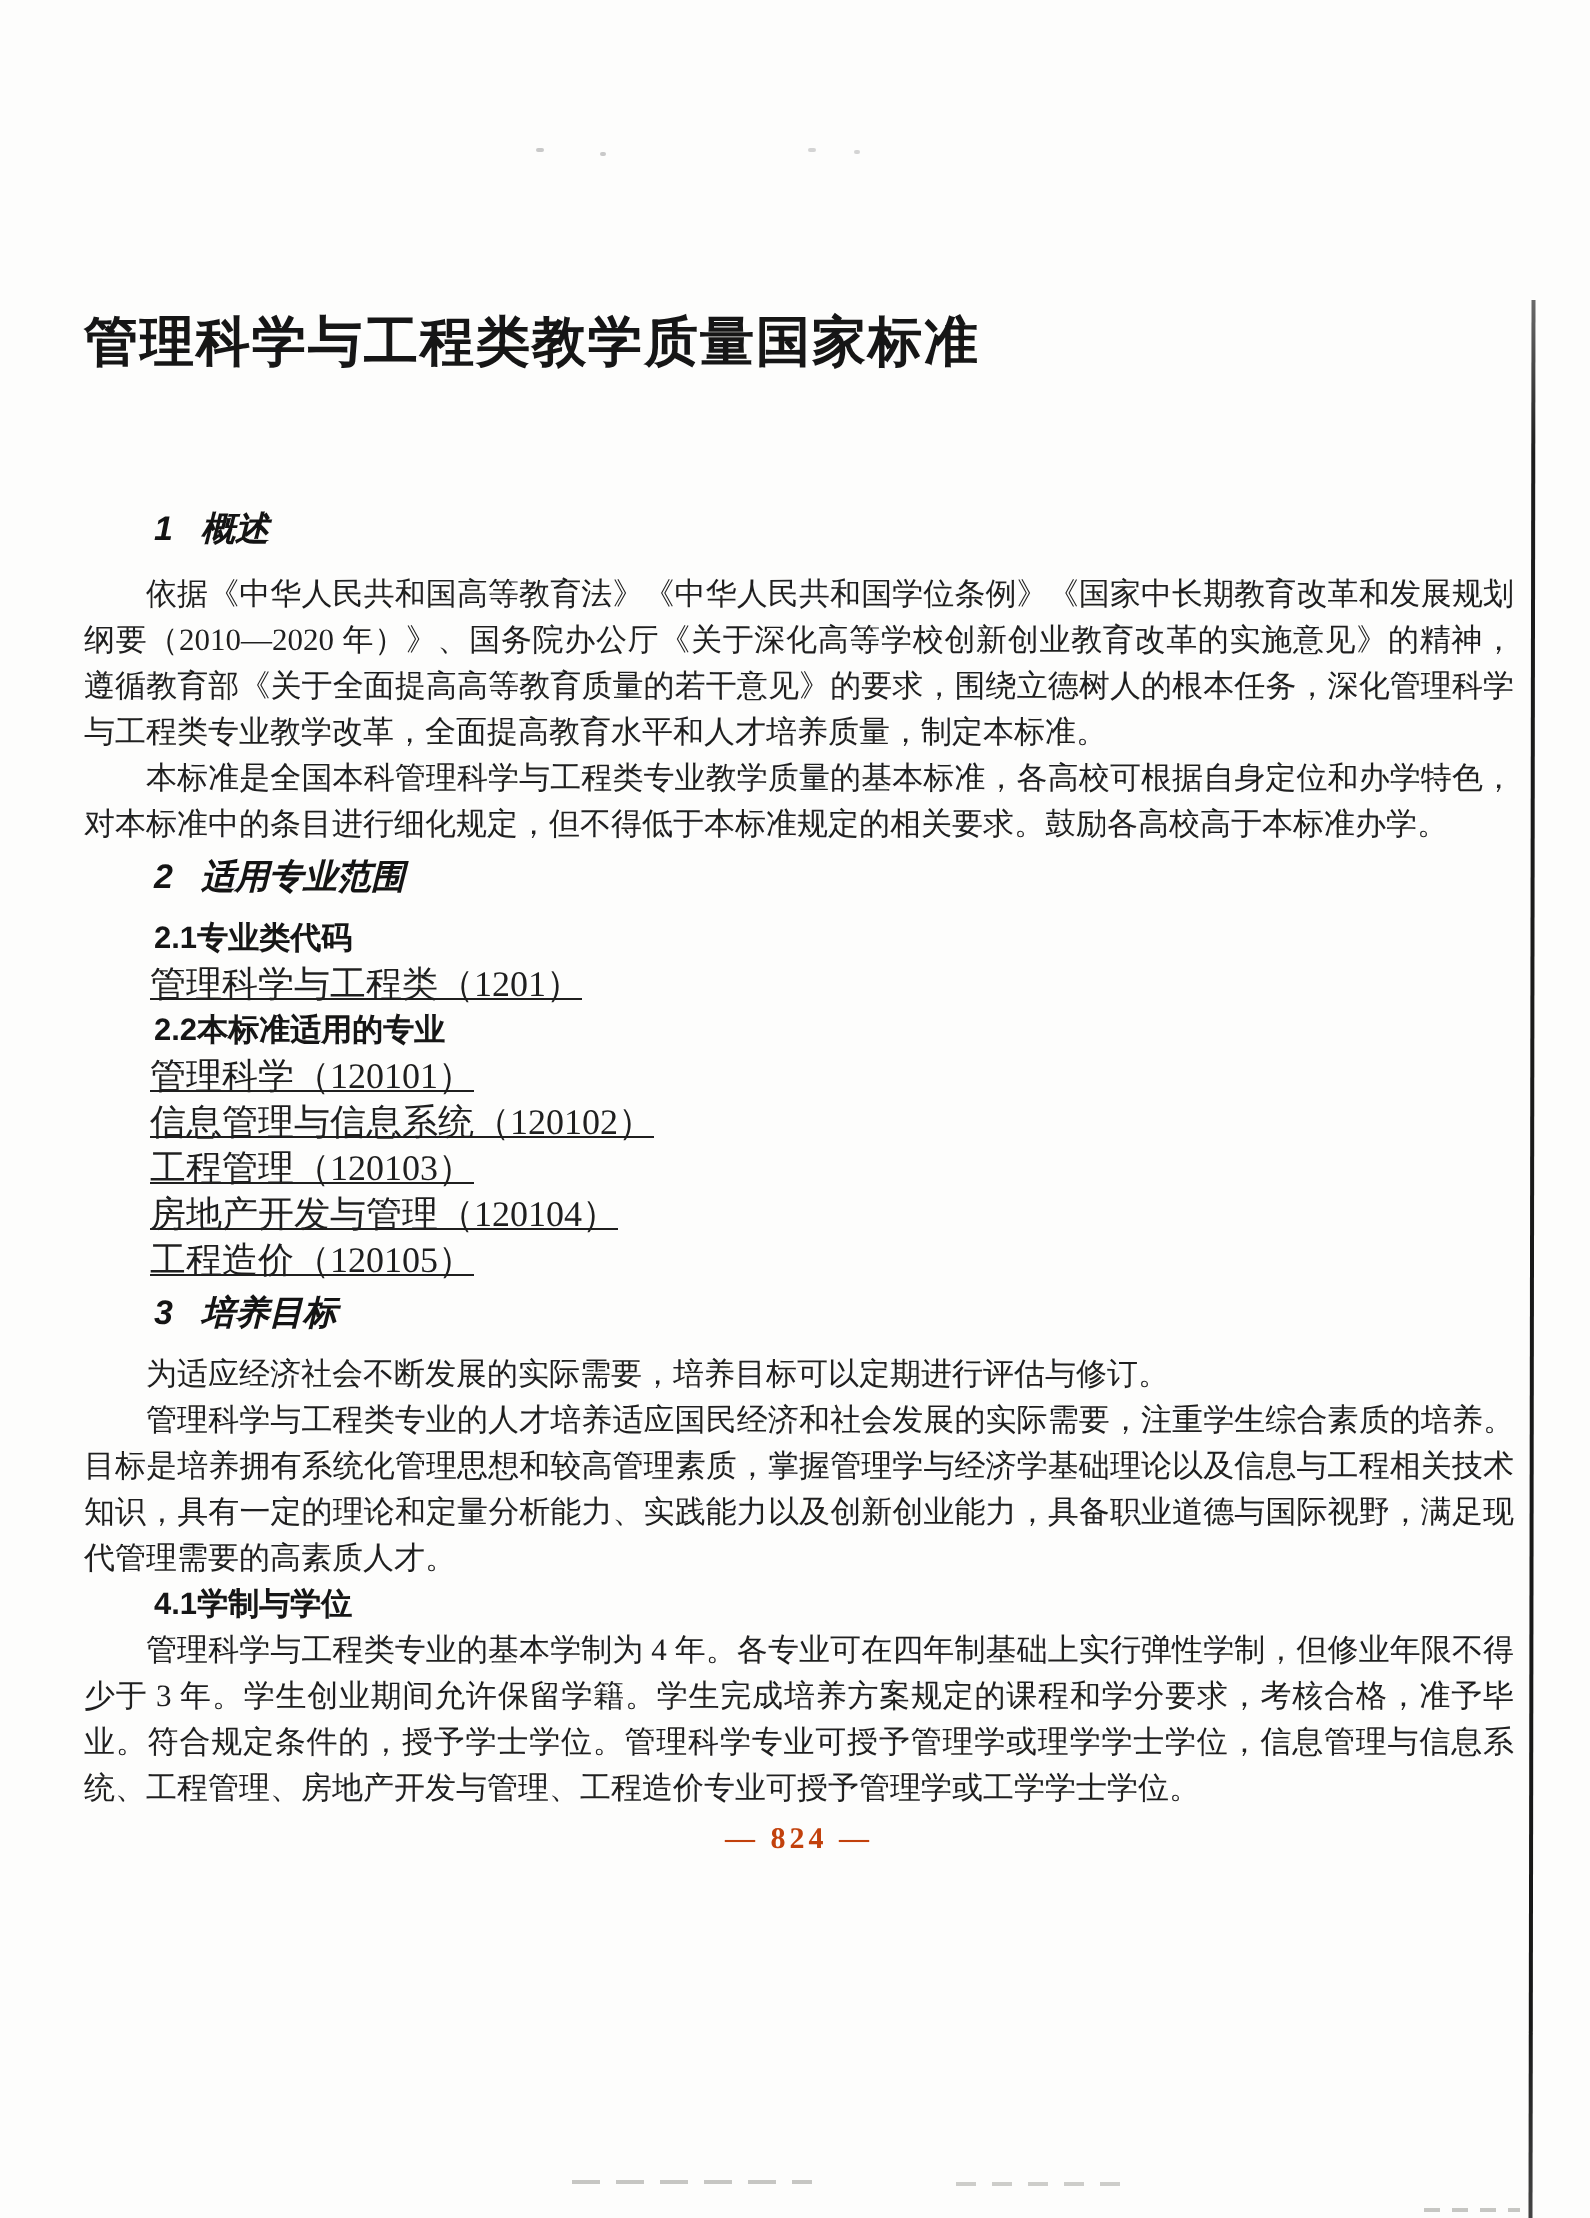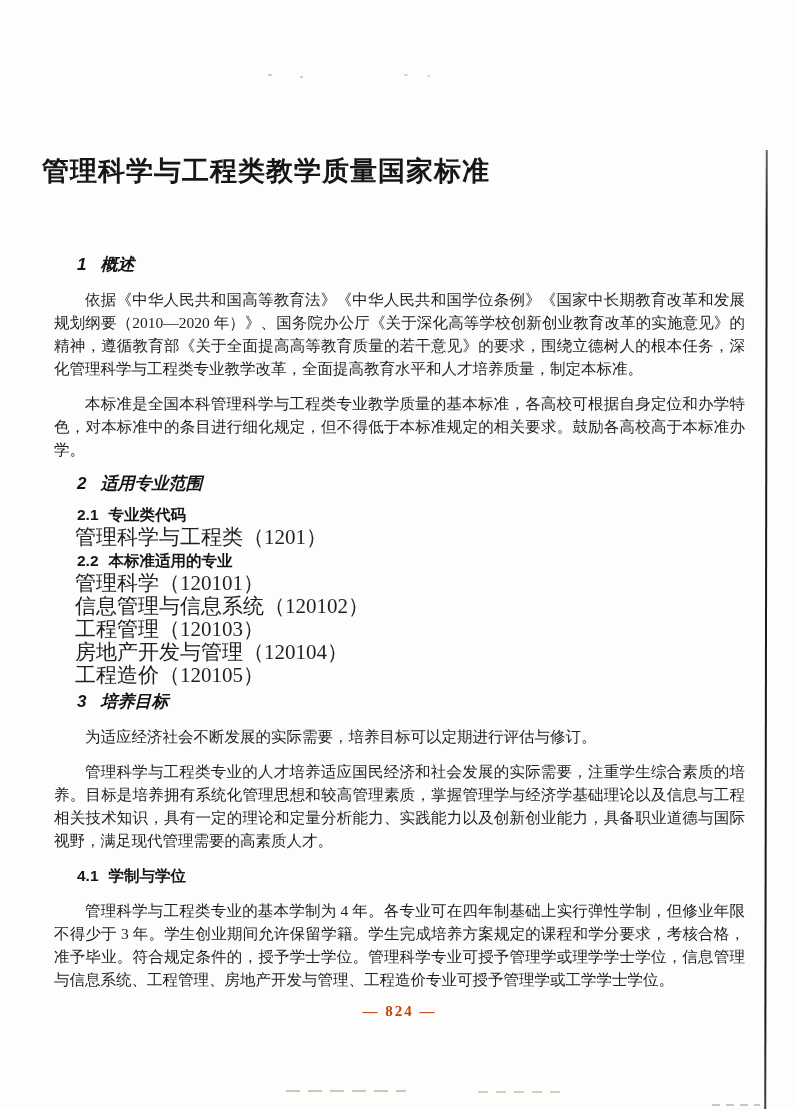--- a/index.html
+++ b/index.html
@@ -41,35 +41,36 @@
   .sec-heading.first { margin-top:65px; margin-bottom:10px; }
   .sec-no { display:inline-block; margin-right:14px; }
   .sub-heading {
     margin:0; padding-left:35px;
     font-family:"Liberation Sans","DejaVu Sans",sans-serif;
     font-weight:700;
     font-size:15.5px;
     line-height:23px;
     color:#161616;
   }
-  .sub-no { display:inline-block; margin-right:10px; }
+  .sub-no { display:inline-block; margin-right:0; }
   .body-p {
-    margin:12px;
+    margin:0;
     font-size:15.5px;
     line-height:23px;
     text-align:justify;
     text-indent:31px;
     color:#1f1f1f;
   }
   .code-line {
     margin:0;
     padding-left:33px;
-    font-size:21px;
+    font-size:18px;
     line-height:23px;
     color:#1f1f1f;
+    text-decoration:underline;
   }
   .page-footer {
     margin-top:6px;
     text-align:center;
     font-size:15px;
     font-weight:700;
     letter-spacing:2px;
     color:#c2410c;
   }
   

